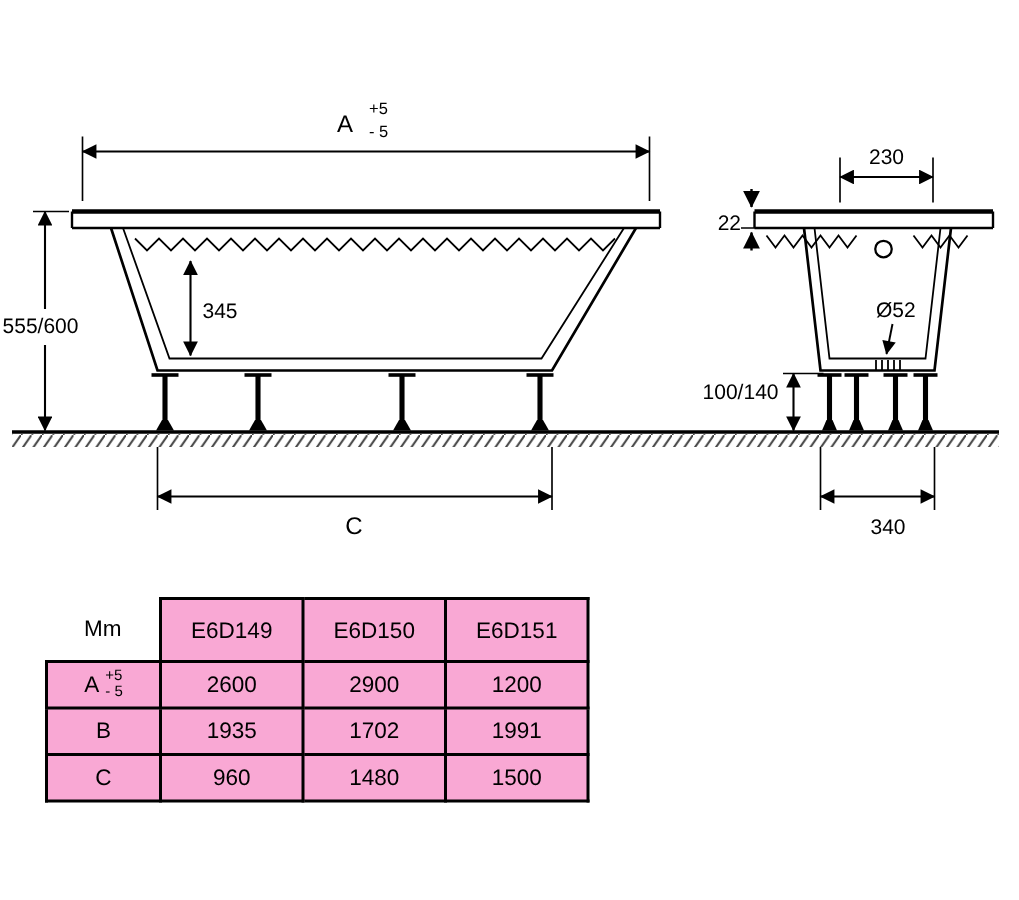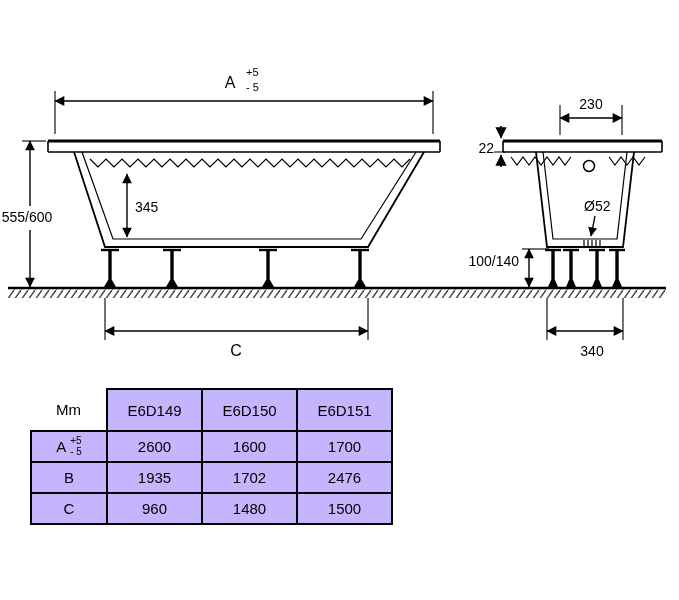--- a/index.html
+++ b/index.html
@@ -10,24 +10,24 @@
     color:#000;
   }
   .canvas { position:relative; width:679px; height:600px; background:#fff; overflow:hidden; }
   svg.drawing { position:absolute; left:0; top:0; }
   svg text { font-family:"Liberation Sans","DejaVu Sans",sans-serif; fill:#000; }
   .t16 { font-size:16px; }
   .t14 { font-size:14px; }
   .t11 { font-size:11px; }
 
   
-  table.dim-table { position:absolute; left:30px; top:388px; border-collapse:collapse; table-layout:fixed; }
+  table.dim-table { position:absolute; left:30px; top:398px; border-collapse:collapse; table-layout:fixed; }
   table.dim-table td {
     border:2px solid #000; text-align:center; vertical-align:middle;
-    font-size:15px; color:#000; background:#c4b5fd;
+    font-size:15px; color:#000; background:#f9a8d4;
   }
   table.dim-table tr.header-row td { height:42px; }
   table.dim-table tr.body-row td { height:31px; }
   table.dim-table td.noborder { border:none; background:transparent; }
   .label-cell { font-size:15px; }
   .label-inner { display:inline-flex; align-items:center; gap:4px; justify-content:center; }
   .tol {
     display:inline-flex; flex-direction:column; align-items:flex-start;
     font-size:10px; line-height:1.05;
   }
@@ -209,28 +209,28 @@
         <td class="label-cell">
           <span class="label-inner">
             <span>A</span>
             <span class="tol">
               <span>+5</span>
               <span>- 5</span>
             </span>
           </span>
         </td>
         <td>2600</td>
-        <td>1600</td>
-        <td>1700</td>
+        <td>2900</td>
+        <td>1200</td>
       </tr>
       <tr class="body-row">
         <td class="label-cell">B</td>
         <td>1935</td>
         <td>1702</td>
-        <td>2476</td>
+        <td>1991</td>
       </tr>
       <tr class="body-row">
         <td class="label-cell">C</td>
         <td>960</td>
         <td>1480</td>
         <td>1500</td>
       </tr>
     </tbody>
   </table>
 

